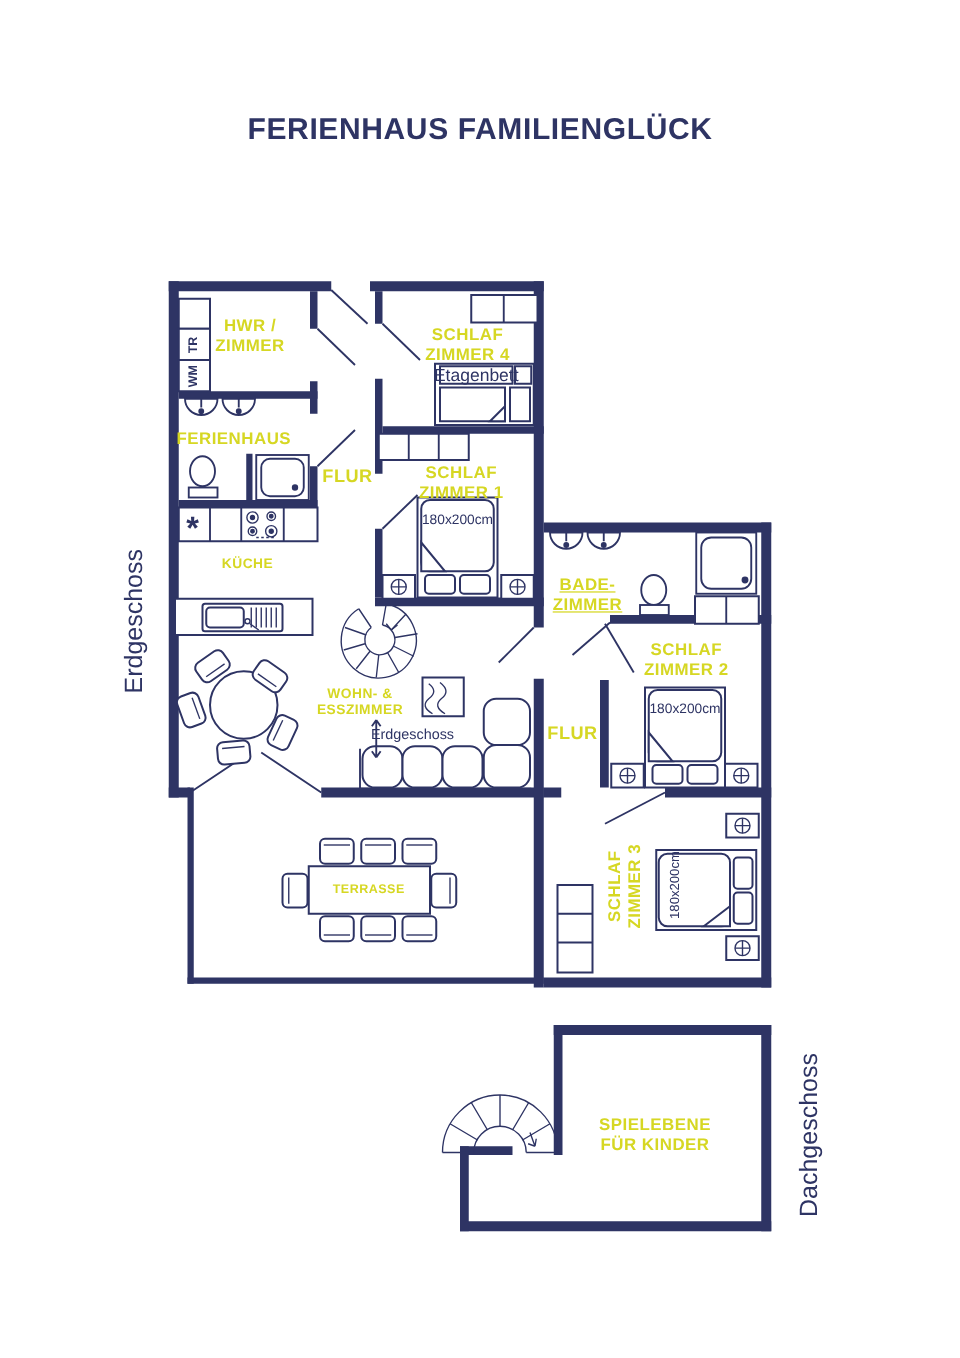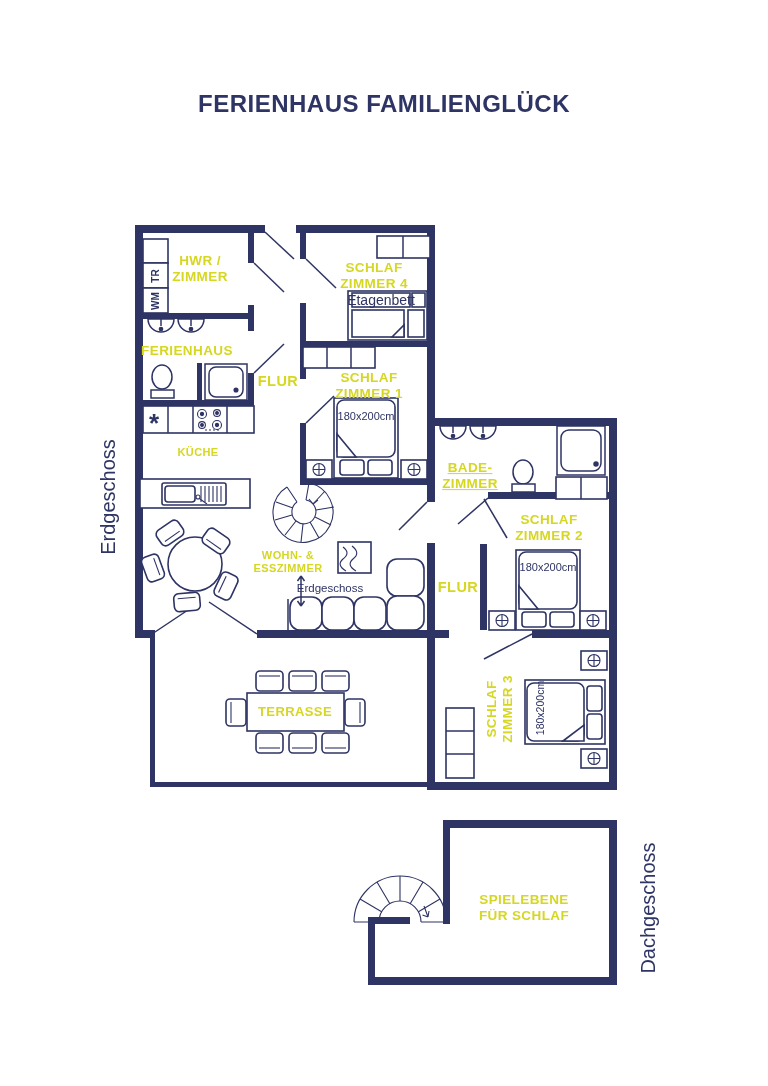--- a/index.html
+++ b/index.html
@@ -348,25 +348,25 @@
   <div class="lbl" style="left:369px;top:386px;">SCHLAF
 ZIMMER 1</div>
   <div class="lbl" style="left:198px;top:452px;font-size:11px;">KÜCHE</div>
   <div class="lbl" style="left:470px;top:476px;text-decoration:underline;">BADE-
 ZIMMER</div>
   <div class="lbl" style="left:549px;top:528px;">SCHLAF
 ZIMMER 2</div>
   <div class="lbl" style="left:288px;top:562px;font-size:11px;">WOHN- &amp;
 ESSZIMMER</div>
   <div class="lbl" style="left:458px;top:588px;font-size:14.5px;">FLUR</div>
-  <div class="lbl" style="left:295px;top:712px;font-size:13px;">TERRASSE</div>
+  <div class="lbl" style="left:295px;top:712px;font-size:10px;">TERRASSE</div>
   <div class="lbl rot" style="left:500px;top:709px;">SCHLAF
 ZIMMER 3</div>
   <div class="lbl" style="left:524px;top:908px;">SPIELEBENE
-FÜR SCHLAF</div>
+FÜR KINDER</div>
 
   <div class="note" style="left:381px;top:300px;font-size:14px;">Etagenbett</div>
   <div class="note" style="left:366px;top:416px;">180x200cm</div>
   <div class="note" style="left:548px;top:567px;">180x200cm</div>
   <div class="note rot" style="left:540px;top:708px;font-size:10.5px;">180x200cm</div>
   <div class="note" style="left:330px;top:588px;font-size:11.5px;">Erdgeschoss</div>
   <div class="note rot small" style="left:155px;top:276px;">TR</div>
   <div class="note rot small" style="left:155px;top:301px;">WM</div>
   <div class="star" style="left:154px;top:423px;">*</div>
 

